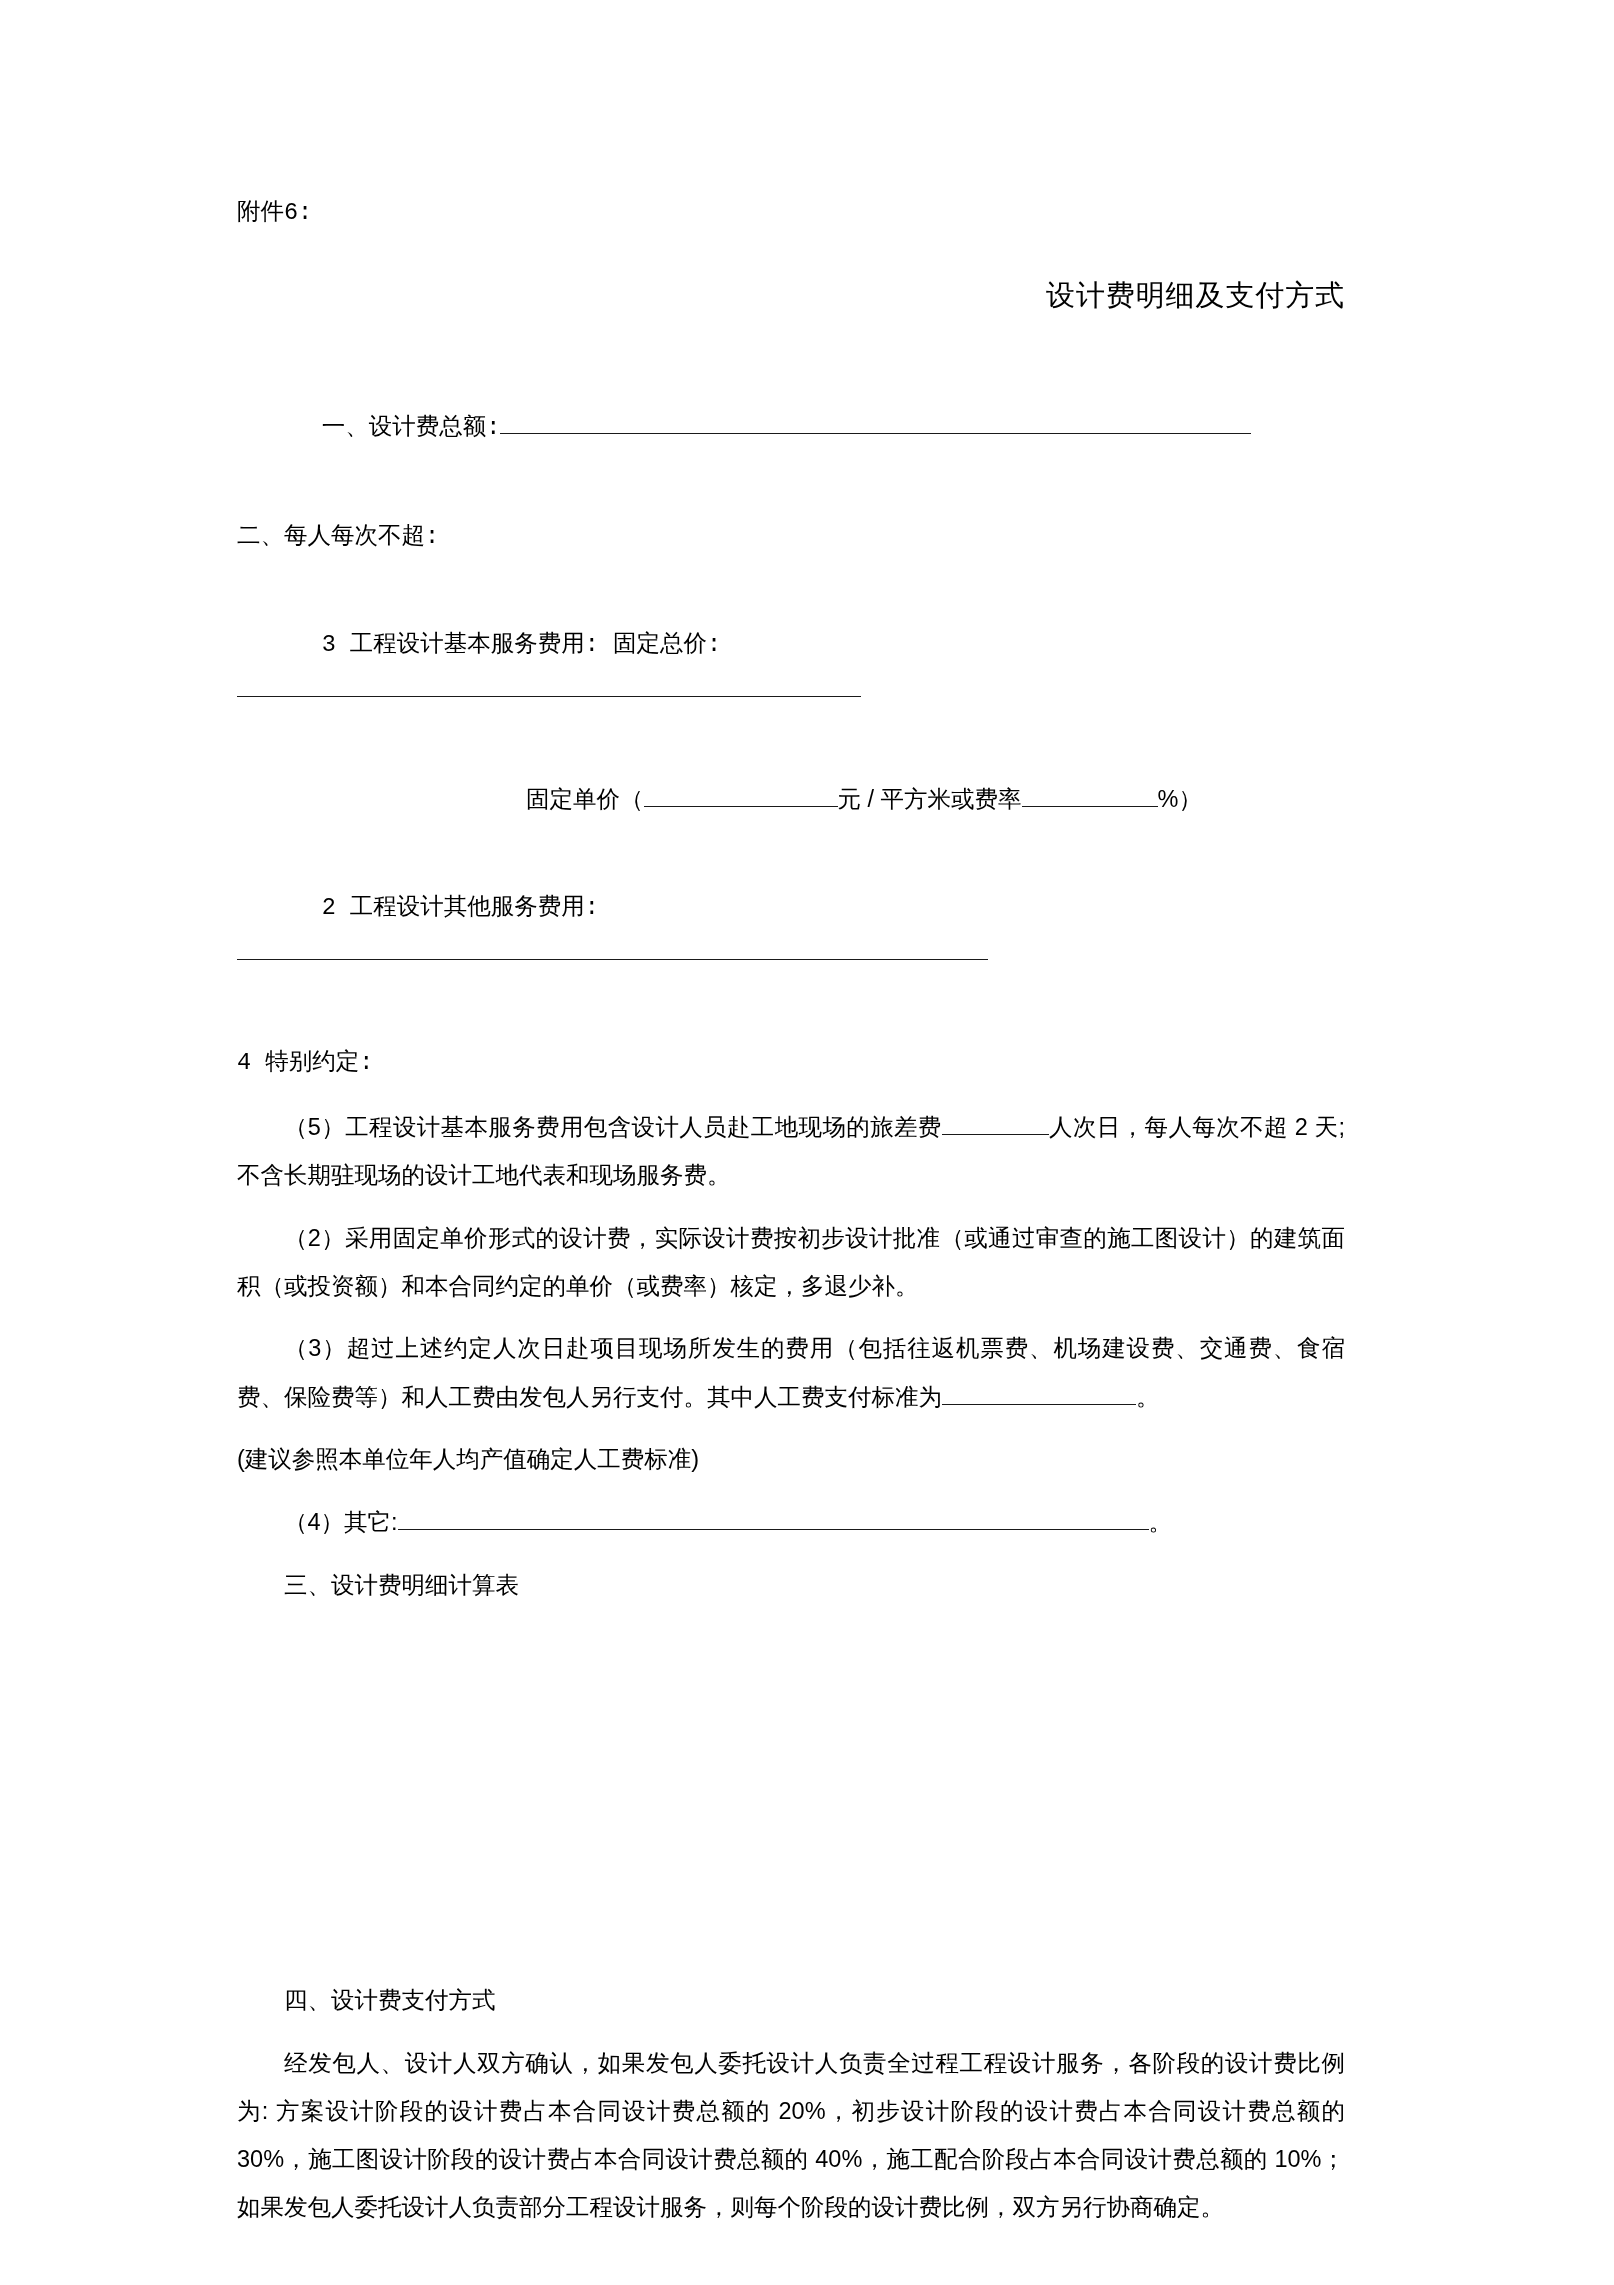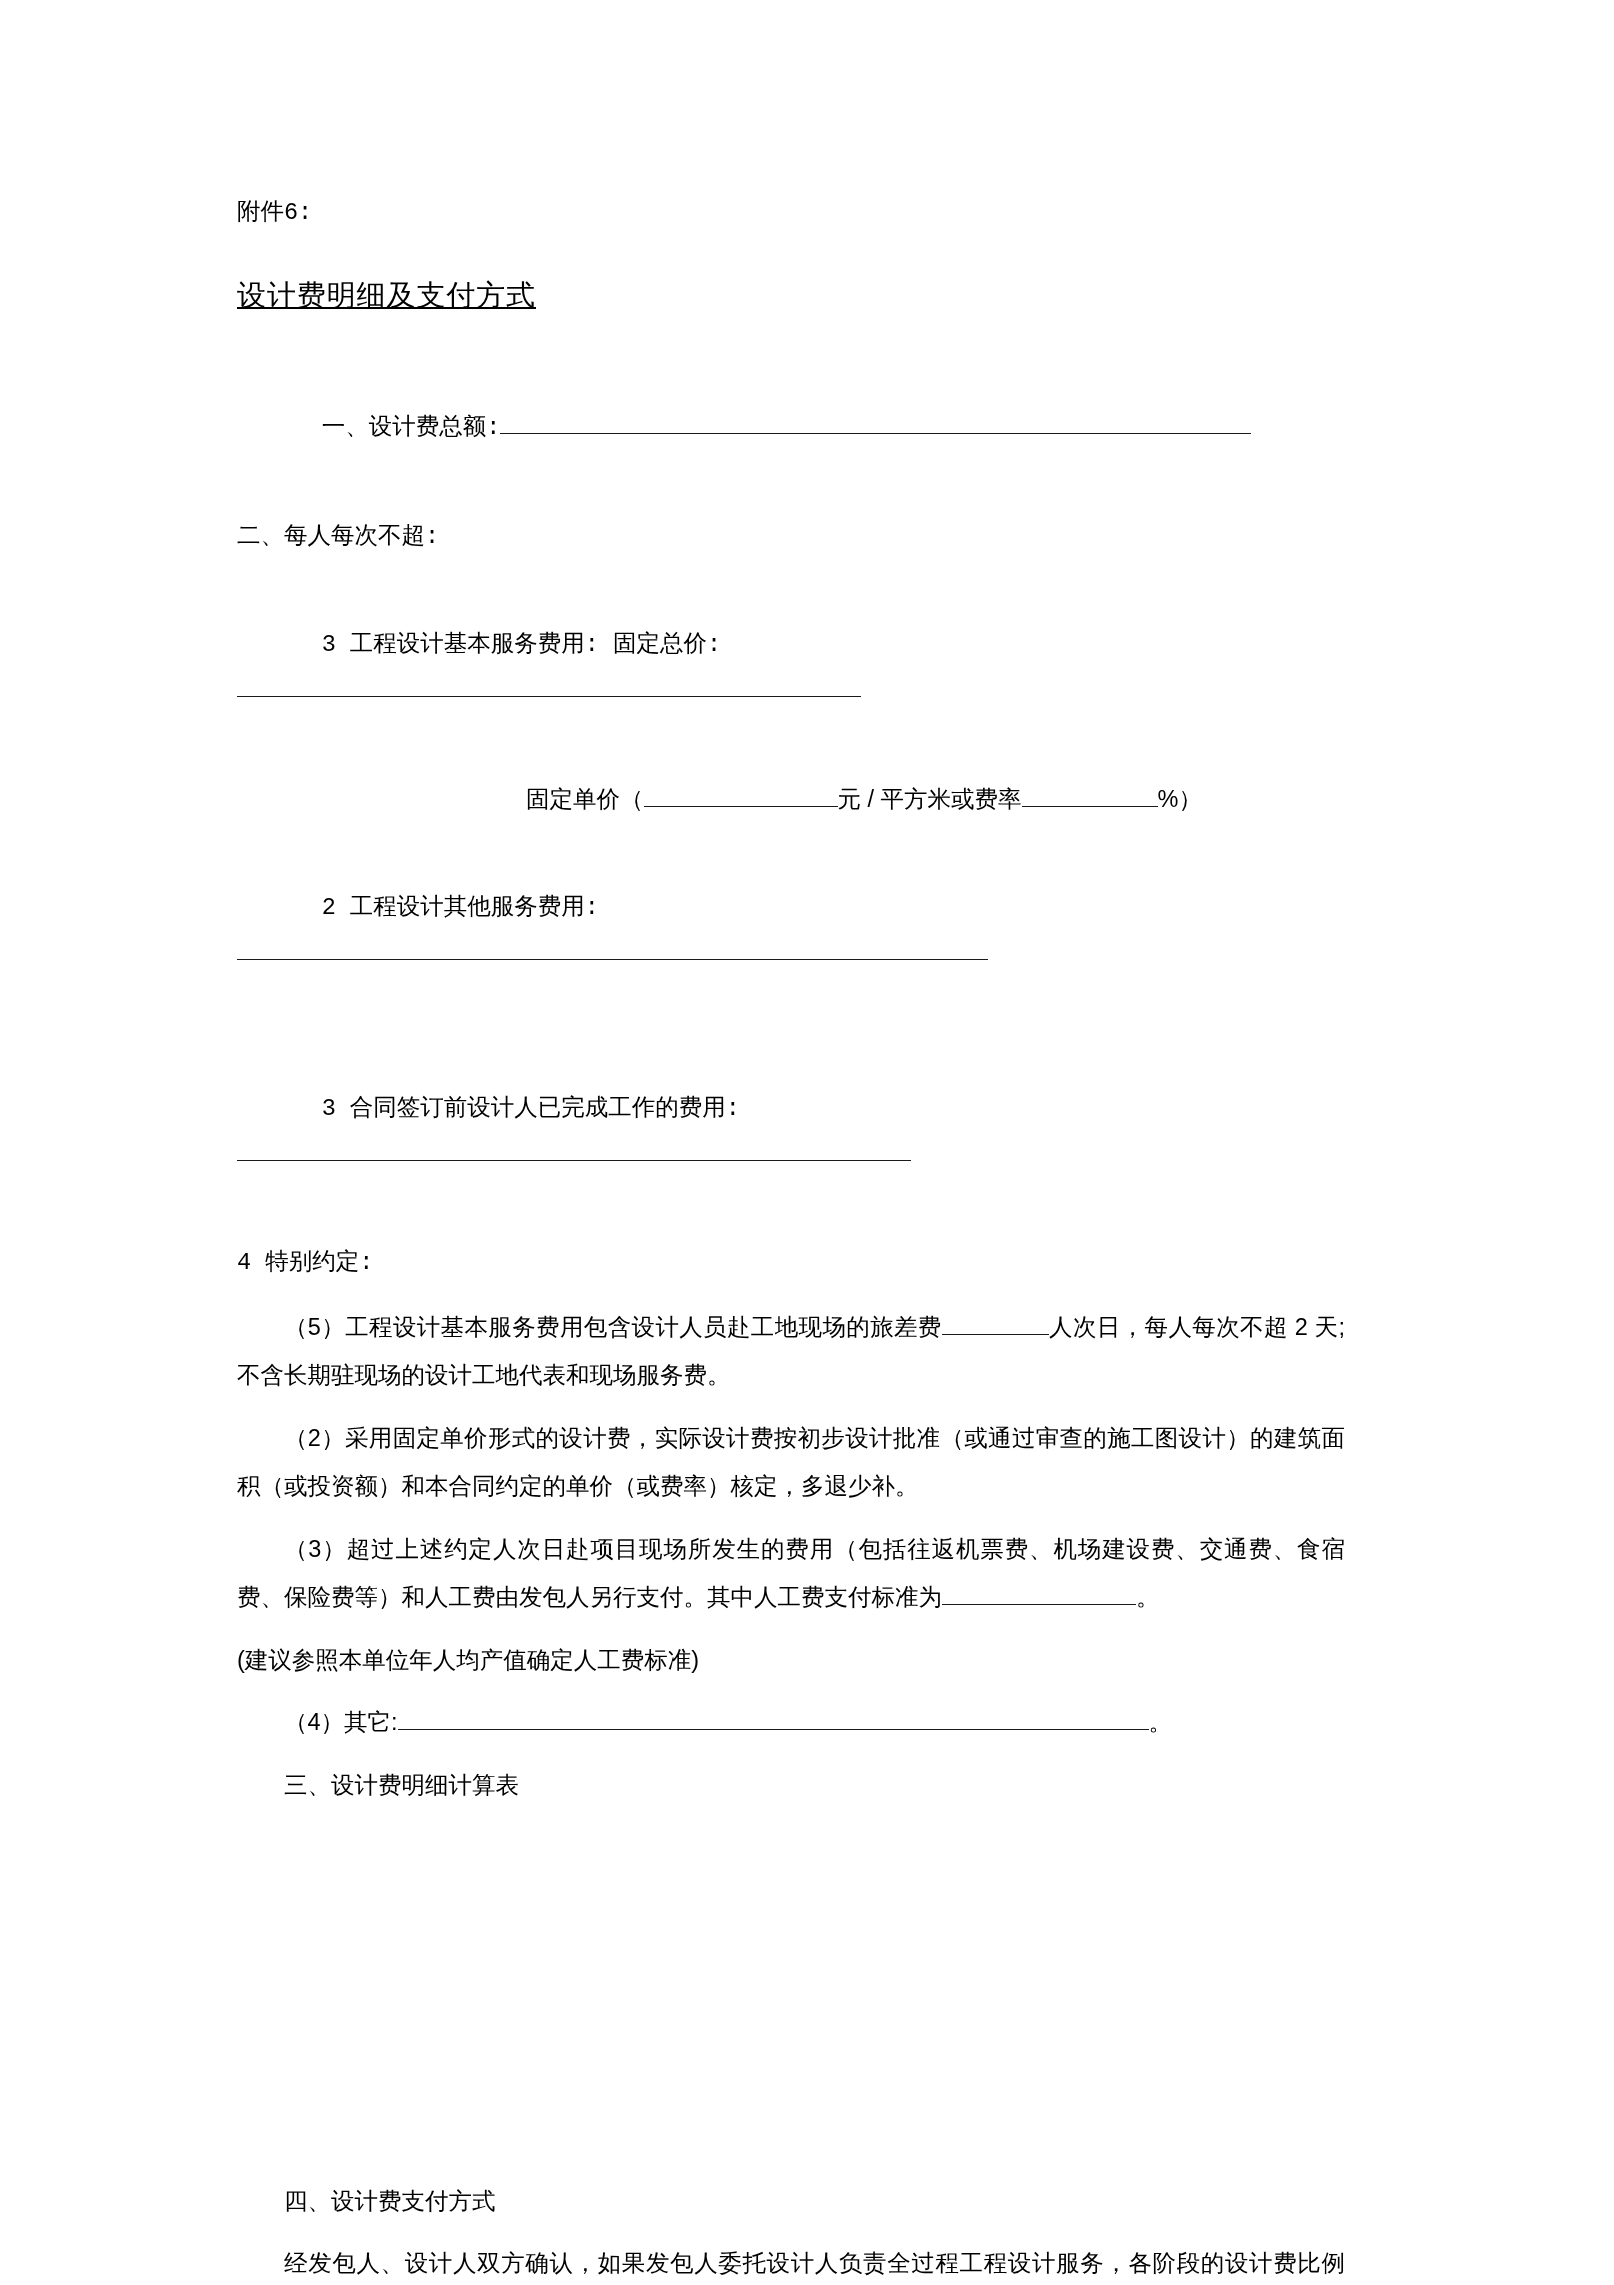--- a/index.html
+++ b/index.html
@@ -25,25 +25,24 @@
     width: 1108px;
     font-size: 23.5px;
     line-height: 1.95;
   }
   .line {
     margin: 0 0 17px 0;
     white-space: pre-wrap;
     font-family: Liberation Mono, monospace;
   }
   .title {
-    text-align: left;
+    text-align: right;
     font-size: 29px;
     margin: 31px 0 36px 0;
     letter-spacing: 0.9px;
-    text-decoration: underline;
   }
   .para {
     margin: 0 0 14.5px 0;
     text-align: justify;
     text-justify: inter-ideograph;
     text-indent: 47px;
     line-height: 2.05;
   }
   .para.noindent { text-indent: 0; }
   .fill {
@@ -87,23 +86,20 @@
     </div>
 
     <div class="sub-line">
       <span>固定单价（</span><span class="fill fill-m"></span><span>元 / 平方米或费率</span><span class="fill fill-s"></span><span>%）</span>
     </div>
 
     <div class="line">
       <span>2 工程设计其他服务费用:</span><span class="fill fill-wide"></span>
     </div>
 
-    <div class="line">
-      <span>3 合同签订前设计人已完成工作的费用:</span><span class="fill fill-row"></span>
-    </div>
 
     <div class="line">4 特别约定:</div>
 
     <div class="para">
       <span>（5）工程设计基本服务费用包含设计人员赴工地现场的旅差费</span><span class="fill fill-xs"></span><span>人次日，每人每次不超 2 天; 不含长期驻现场的设计工地代表和现场服务费。</span>
     </div>
 
     <div class="para">（2）采用固定单价形式的设计费，实际设计费按初步设计批准（或通过审查的施工图设计）的建筑面积（或投资额）和本合同约定的单价（或费率）核定，多退少补。</div>
 
     <div class="para">

